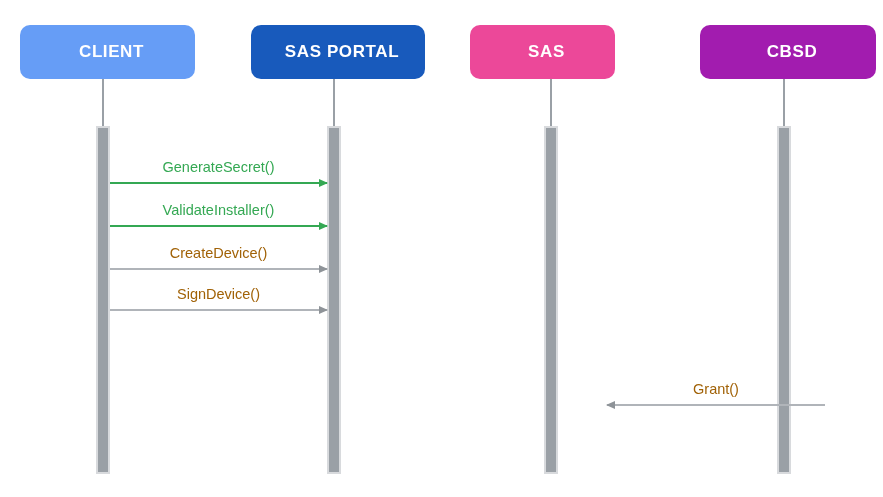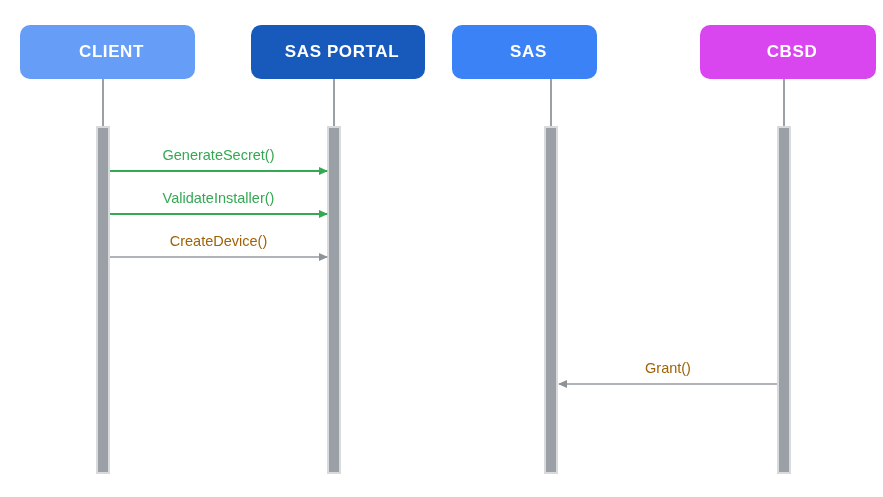--- a/index.html
+++ b/index.html
@@ -25,22 +25,22 @@
     align-items: center;
     justify-content: center;
     color: #ffffff;
     font-weight: 700;
     font-size: 17px;
     letter-spacing: 0.6px;
     padding-left: 8px;
   }
   .actor-client     { left: 20px;  width: 167px; background: #669DF6; }
   .actor-sas-portal { left: 251px; width: 166px; background: #185ABC; }
-  .actor-sas        { left: 452px; width: 137px; background: #3b82f6; }
-  .actor-cbsd       { left: 700px; width: 168px; background: #d946ef; }
+  .actor-sas        { left: 470px; width: 137px; background: #ec4899; }
+  .actor-cbsd       { left: 700px; width: 168px; background: #a21caf; }
 
   
   .stub {
     position: absolute;
     top: 79px;
     height: 47px;
     width: 2px;
     background: #9AA0A6;
   }
   .stub-client     { left: 102px; }
@@ -67,29 +67,30 @@
     position: absolute;
     height: 28px;
   }
   .msg-left-group  { left: 110px; width: 217px; }
   .msg-right-group { left: 559px; width: 218px; }
   .m1 { top: 145px; }
   .m2 { top: 188px; }
   .m3 { top: 231px; }
   .m4 { top: 272px; }
   .m5 { top: 316px; }
-  .m6 { top: 358px; }
+  .m6 { top: 367px; padding-left: 48px; }
 
   .msg-label {
     display: block;
     text-align: center;
     font-size: 14.5px;
     line-height: 20px;
     margin-bottom: 5px;
     white-space: nowrap;
+    margin-top: 12px;
   }
   .msg-line {
     position: relative;
     height: 1.5px;
   }
   .msg-head {
     position: absolute;
     top: -3.5px;
     width: 0;
     height: 0;
@@ -146,20 +147,26 @@
     <div class="msg-line">
       <div class="msg-head"></div>
     </div>
   </div>
   <div class="message msg-left-group msg-gray dir-right m3">
     <span class="msg-label">CreateDevice()</span>
     <div class="msg-line">
       <div class="msg-head"></div>
     </div>
   </div>
+  <div class="message msg-left-group msg-gray dir-right m4">
+    <span class="msg-label">SignDevice()</span>
+    <div class="msg-line">
+      <div class="msg-head"></div>
+    </div>
+  </div>
 
   <div class="message msg-right-group msg-gray dir-left m6">
     <span class="msg-label">Grant()</span>
     <div class="msg-line">
       <div class="msg-head"></div>
     </div>
   </div>
 
 </div>
 

